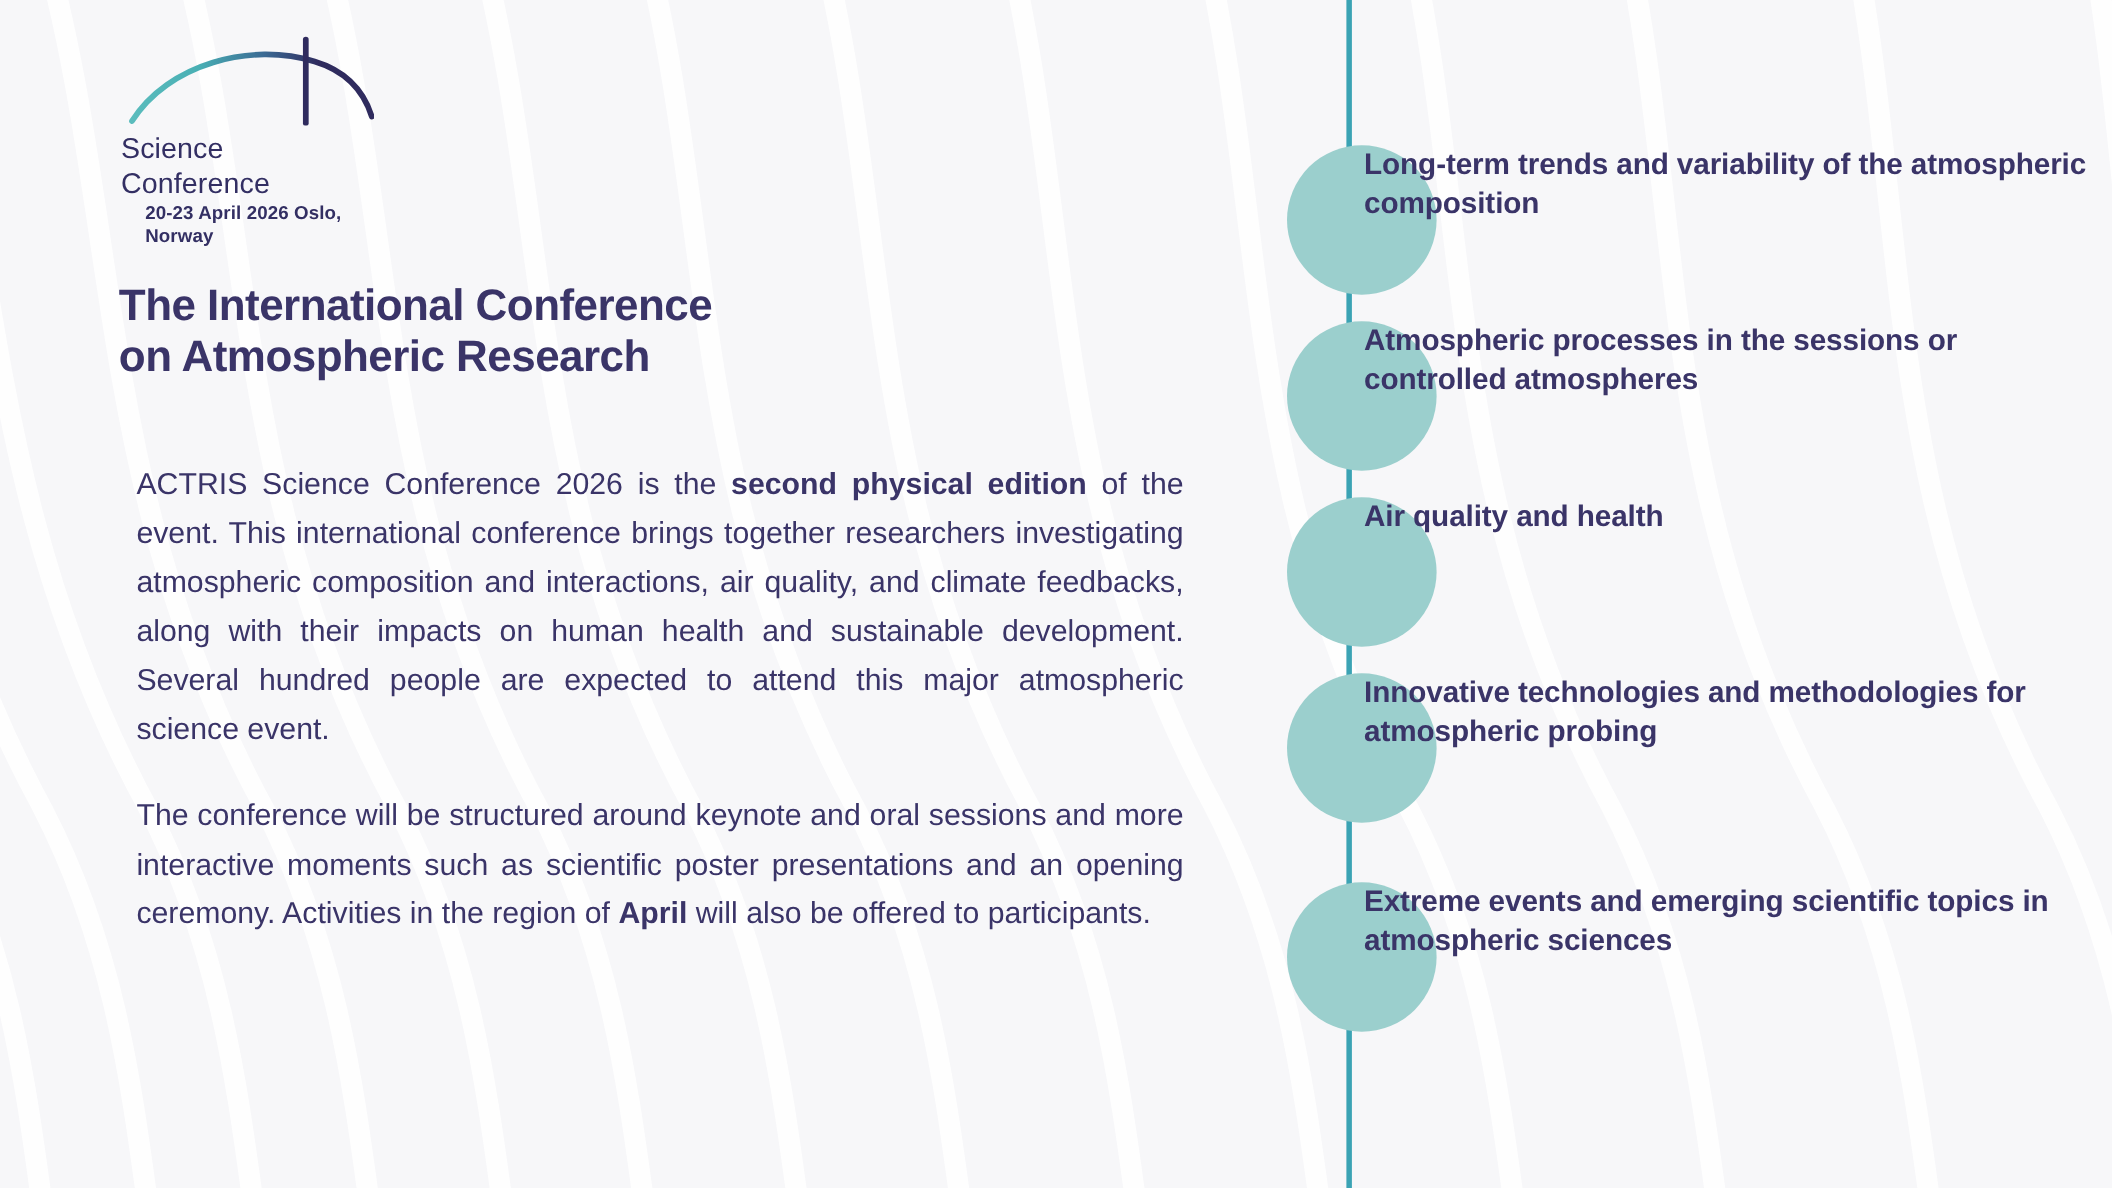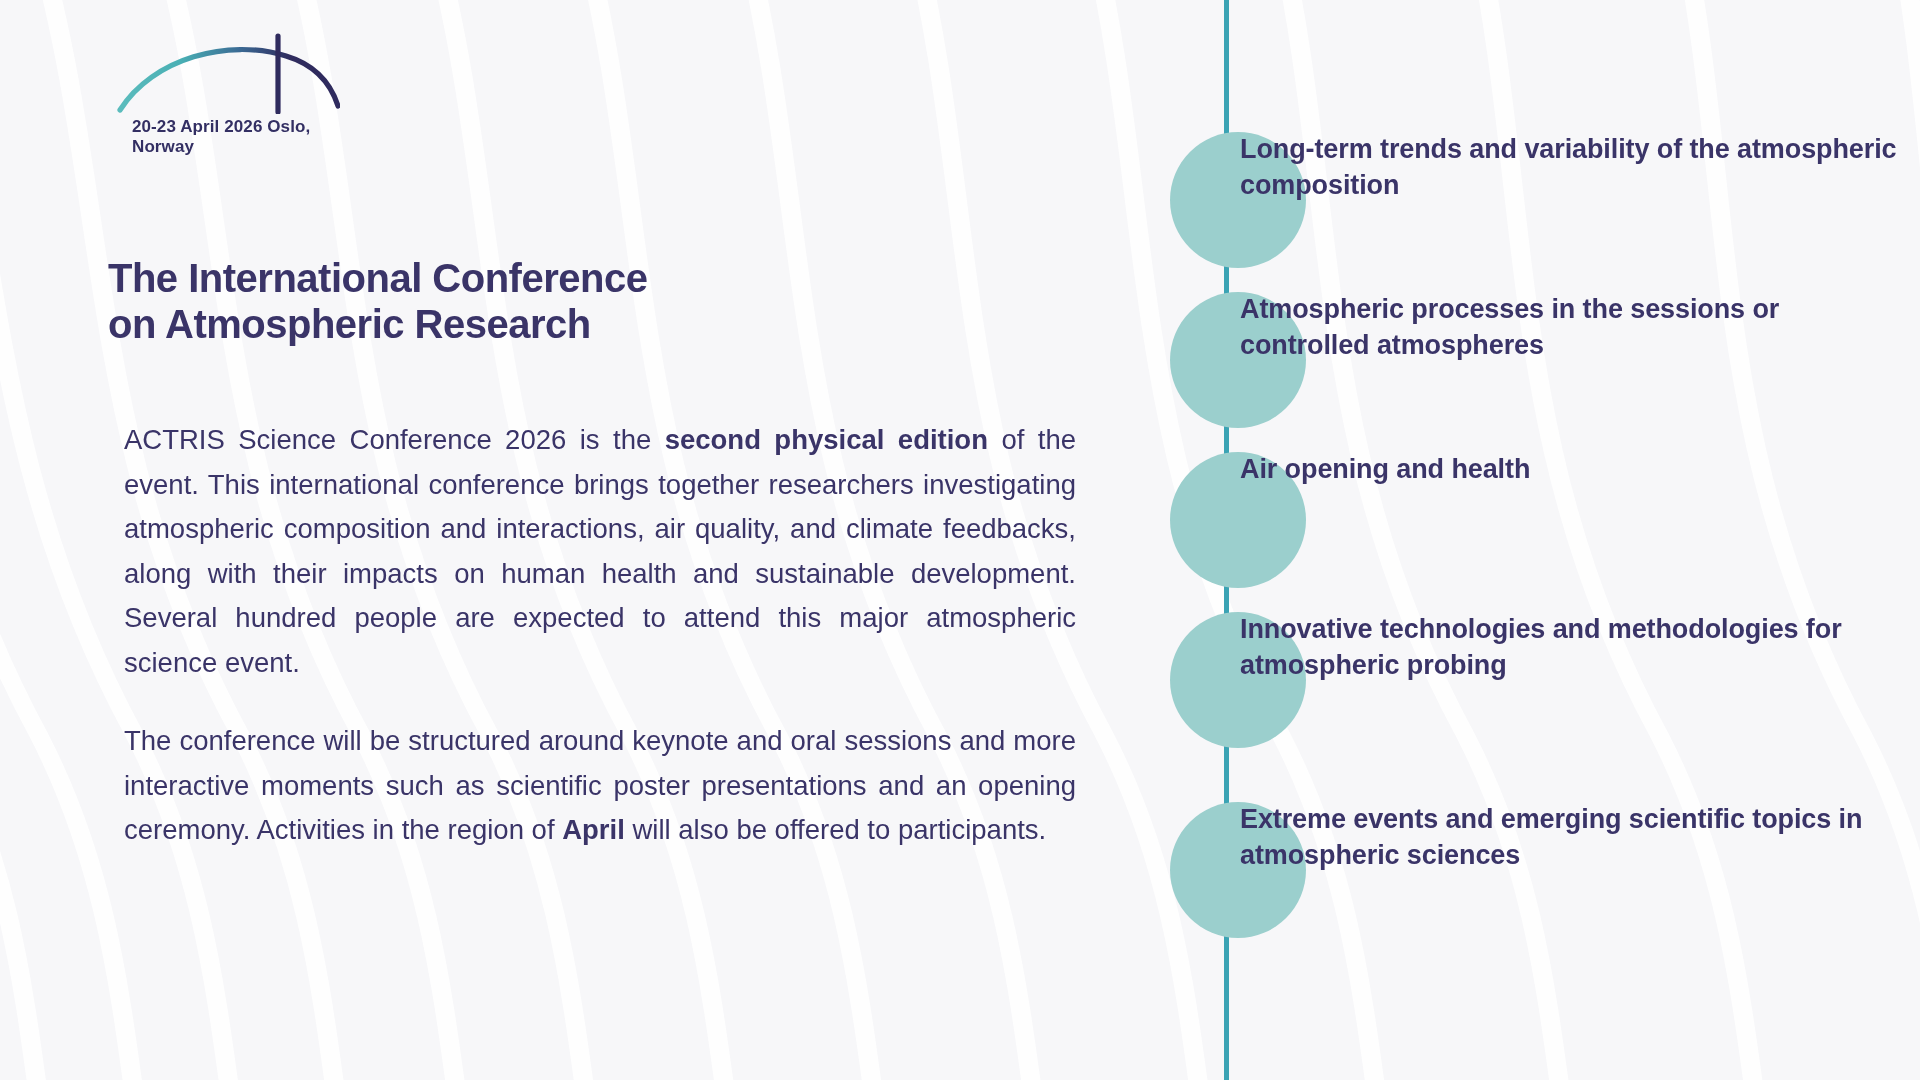--- a/index.html
+++ b/index.html
@@ -212,20 +212,21 @@
               <stop offset="28%" stop-color="#49afb4"></stop>
               <stop offset="55%" stop-color="#3b6a94"></stop>
               <stop offset="78%" stop-color="#2f2b5e"></stop>
               <stop offset="100%" stop-color="#2f2b5e"></stop>
             </linearGradient>
           </defs>
           <path d="M12,78 C 45,26 120,6 178,24 C 208,33 223,52 230,74" fill="none" stroke="url(#arcGrad)" stroke-width="5.2" stroke-linecap="round"></path>
           <line x1="170" y1="4" x2="170" y2="80" stroke="#2f2b5e" stroke-width="5.2" stroke-linecap="round"></line>
         </svg>
       </div>
+      <div class="logo-sub1" style="color: rgb(51, 47, 99);">Science Conference</div>
       <div class="logo-sub2" style="color: rgb(51, 47, 99); margin-left: 24px;">20-23 April 2026  Oslo, Norway</div>
     </div>
 
     <h1 class="headline" style="color: rgb(58, 52, 104);">
       <span>The International Conference</span><br>
       <span>on Atmospheric Research</span>
     </h1>
 
     <div class="body-copy" style="color: rgb(58, 52, 104);">
       <p><span>ACTRIS Science Conference 2026 is the </span><b>second physical edition</b><span> of the event. This international conference brings together researchers investigating atmospheric composition and interactions, air quality, and climate feedbacks, along with their impacts on human health and sustainable development. Several hundred people are expected to attend this major atmospheric science event.</span></p>
@@ -239,21 +240,21 @@
       <div class="topic" style="top: 132px; height: 136px;">
         <div class="topic-bubble" style="background: rgb(155, 207, 205);"></div>
         <div class="topic-label" style="color: rgb(58, 52, 104);">Long-term trends and variability of the atmospheric composition</div>
       </div>
       <div class="topic" style="top: 292px; height: 136px;">
         <div class="topic-bubble" style="background: rgb(155, 207, 205);"></div>
         <div class="topic-label" style="color: rgb(58, 52, 104);">Atmospheric processes in the sessions or controlled atmospheres</div>
       </div>
       <div class="topic" style="top: 452px; height: 136px;">
         <div class="topic-bubble" style="background: rgb(155, 207, 205);"></div>
-        <div class="topic-label" style="color: rgb(58, 52, 104);">Air opening and health</div>
+        <div class="topic-label" style="color: rgb(58, 52, 104);">Air quality and health</div>
       </div>
       <div class="topic" style="top: 612px; height: 136px;">
         <div class="topic-bubble" style="background: rgb(155, 207, 205);"></div>
         <div class="topic-label" style="color: rgb(58, 52, 104);">Innovative technologies and methodologies for atmospheric probing</div>
       </div>
       <div class="topic" style="top: 802px; height: 136px;">
         <div class="topic-bubble" style="background: rgb(155, 207, 205);"></div>
         <div class="topic-label" style="color: rgb(58, 52, 104);">Extreme events and emerging scientific topics in atmospheric sciences</div>
       </div>
     </div>

